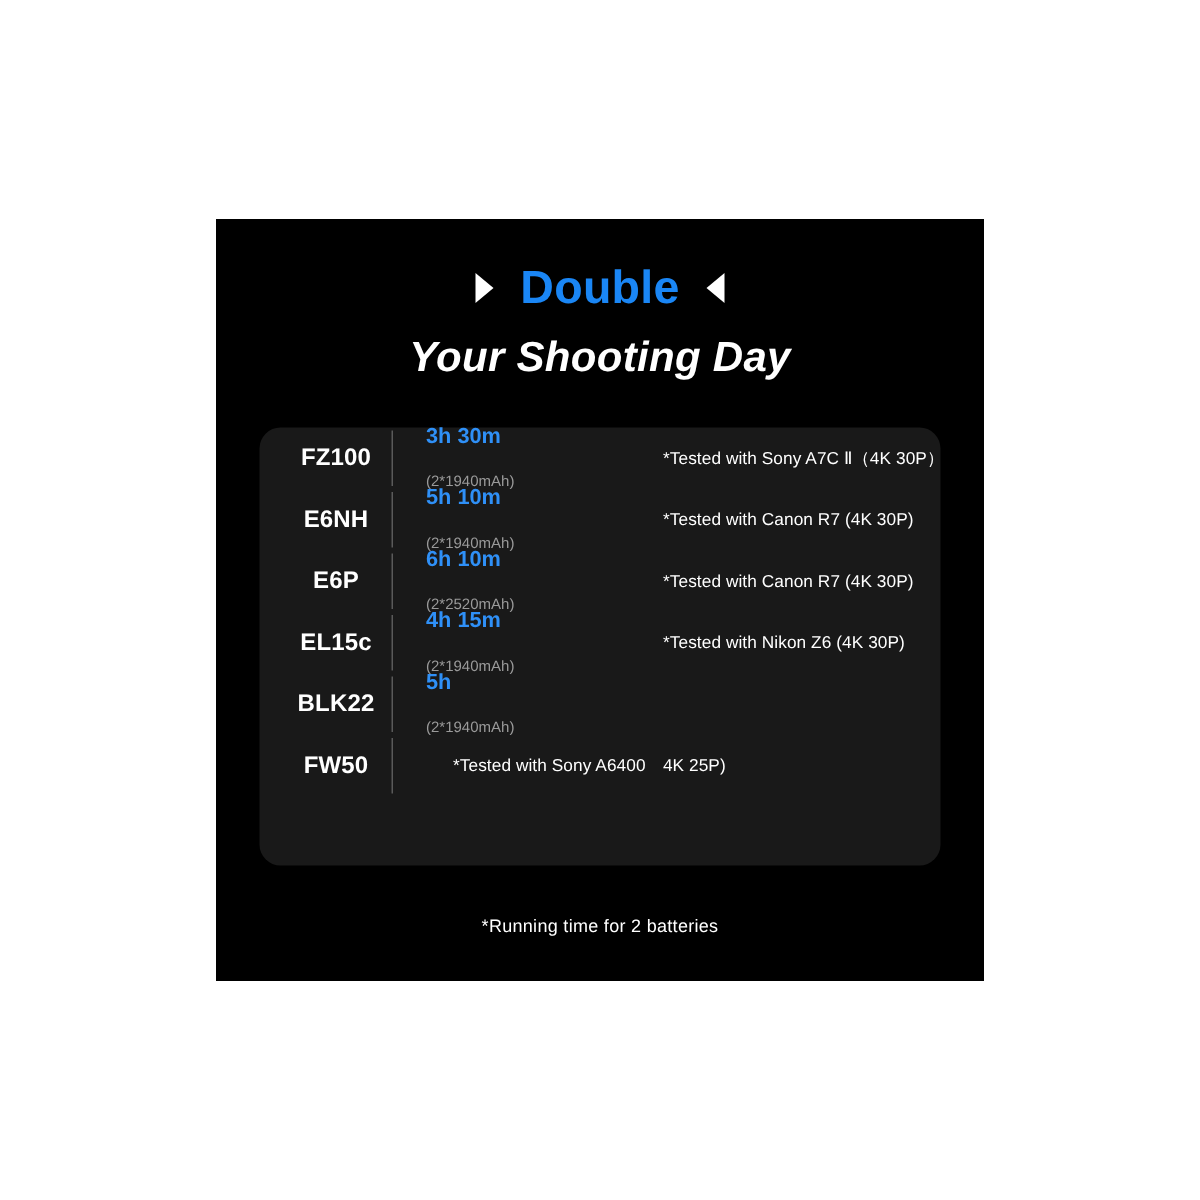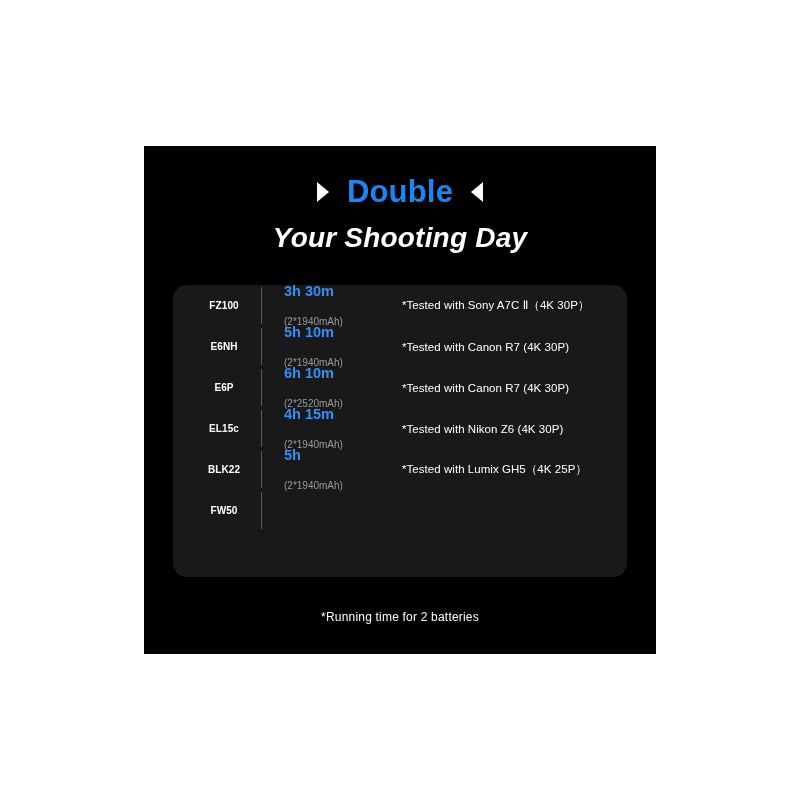--- a/index.html
+++ b/index.html
@@ -81,21 +81,21 @@
     align-items: center;
     height: 41px;
     padding: 0 0 0 14px;
     box-sizing: border-box;
   }
   .row + .row { margin-top: 0; }
   .model {
     width: 74px;
     flex: 0 0 74px;
     color: #ffffff;
-    font-size: 10px;
+    font-size: 16px;
     font-weight: bold;
     text-align: center;
     letter-spacing: 0.1px;
   }
   .divider {
     width: 1px;
     align-self: stretch;
     background: #5a5a5a;
     margin: 2px 0;
     flex: 0 0 1px;
@@ -118,20 +118,21 @@
     font-size: 10px;
     display: block;
     margin-top: 18px;
   }
   .note {
     flex: 1 1 auto;
     color: #ffffff;
     font-size: 11.5px;
     letter-spacing: 0.05px;
     white-space: nowrap;
+    margin-left: 40px;
   }
   .footnote {
     position: absolute;
     left: 0;
     top: 464px;
     width: 512px;
     text-align: center;
     color: #ffffff;
     font-size: 12px;
     letter-spacing: 0.2px;
@@ -194,25 +195,25 @@
         <div class="note">*Tested with Nikon Z6 (4K 30P)</div>
       </div>
 
       <div class="row">
         <div class="model">BLK22</div>
         <div class="divider"></div>
         <div class="time-cell">
           <span class="time-main">5h</span>
           <span class="time-sub">(2*1940mAh)</span>
         </div>
-        <div class="note">*Tested with Lumix GH5（4K 25P）</div>
       </div>
 
       <div class="row">
         <div class="model">FW50</div>
         <div class="divider"></div>
+        <div class="note">*Tested with Sony A6400　4K 25P)</div>
       </div>
 
     </div>
 
     <div class="footnote">*Running time for 2 batteries</div>
   </div>
 </div>
 
 </body></html>

